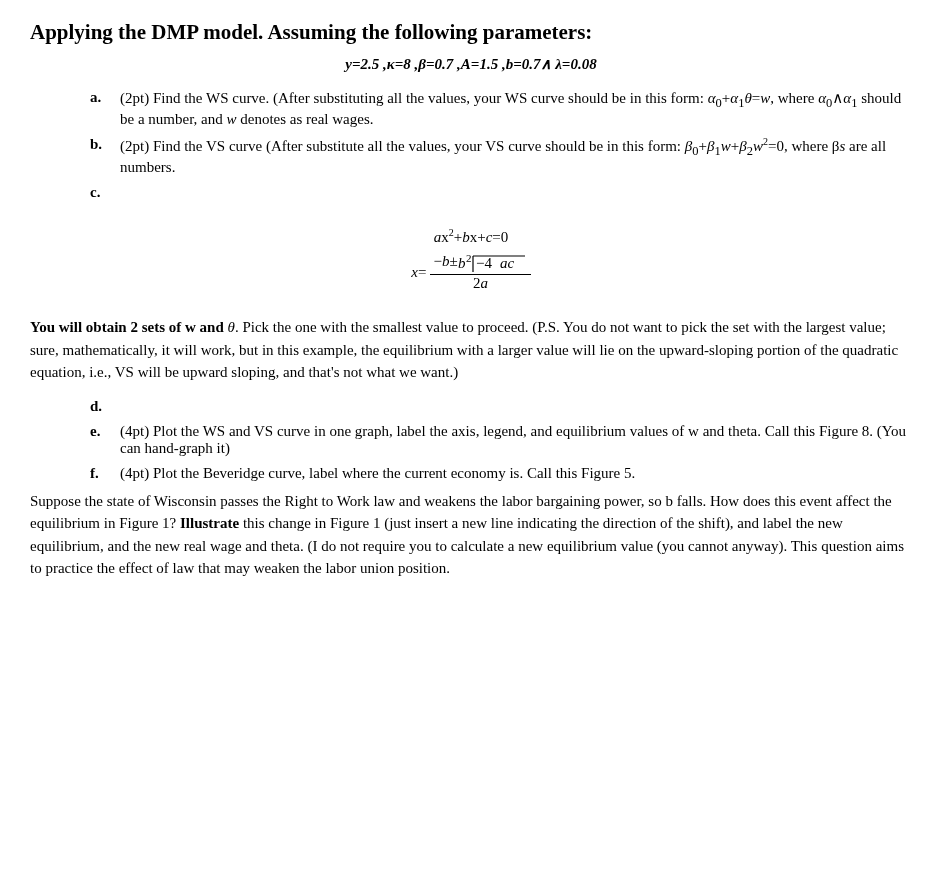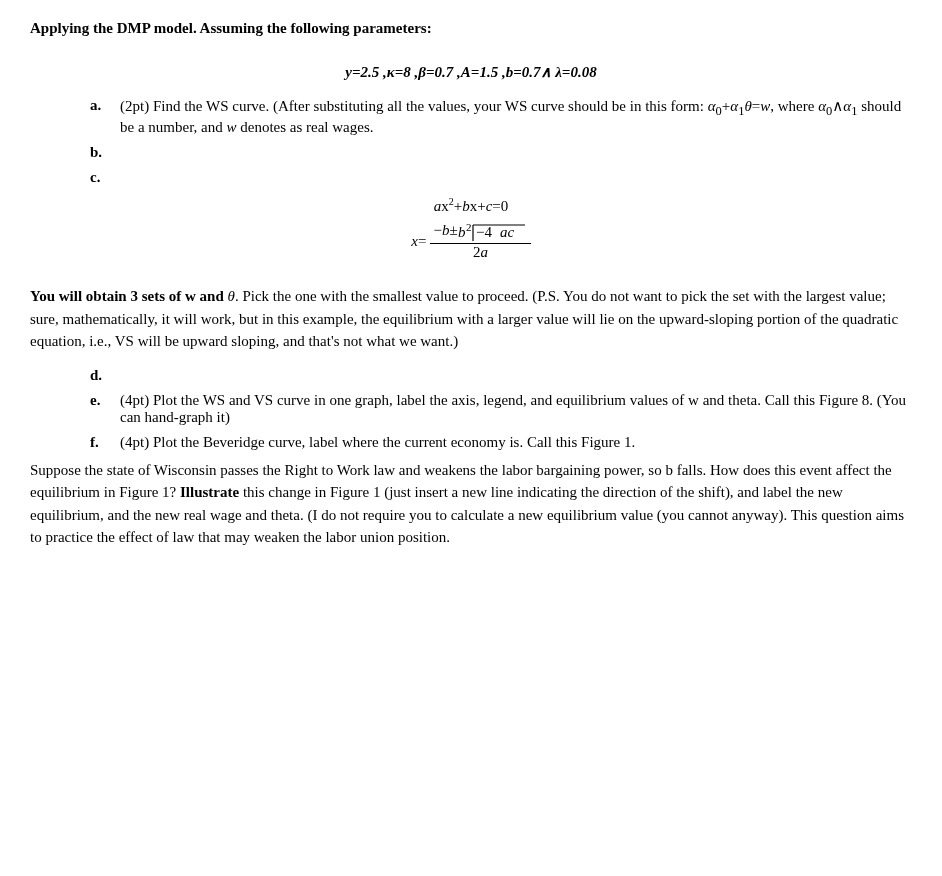--- a/index.html
+++ b/index.html
@@ -6,22 +6,22 @@
     body {
       background: #fff;
       font-family: "Times New Roman", Times, serif;
       font-size: 15px;
       color: #000;
       padding: 20px 30px;
       width: 942px;
     }
     .title {
       font-weight: bold;
-      margin-bottom: 26px;
-      font-size: 15px;
+      margin-bottom: 10px;
+      font-size: 21px;
     }
     .params {
       text-align: center;
       font-style: italic;
       margin-bottom: 16px;
       font-size: 15px;
       font-weight: bold;
     }
     .list-item {
       display: flex;
@@ -32,21 +32,21 @@
       font-weight: bold;
       min-width: 26px;
       margin-right: 4px;
     }
     .list-content {
       flex: 1;
       font-family: Liberation Serif, serif;
     }
     .formula-block {
       text-align: center;
-      margin: 10px 0 20px 0;
+      margin: 26px 0 20px 0;
       font-size: 15px;
     }
     .formula-line {
       margin-bottom: 4px;
     }
     .fraction {
       display: inline-flex;
       flex-direction: column;
       align-items: center;
       vertical-align: middle;
@@ -79,20 +79,23 @@
 
 <div class="list-item">
   <div class="list-label"><b>a.</b></div>
   <div class="list-content">
     (2pt) Find the WS curve. (After substituting all the values, your WS curve should be in this form: <i>α</i><sub>0</sub>+<i>α</i><sub>1</sub><i>θ</i>=<i>w</i>, where <i>α</i><sub>0</sub>∧<i>α</i><sub>1</sub> should be a number, and <i>w</i> denotes as real wages.
   </div>
 </div>
 
 <div class="list-item">
   <div class="list-label"><b>b.</b></div>
+  <div class="list-content">
+    (2pt) Find the VS curve (After substitute all the values, your VS curve should be in this form: <i>β</i><sub>0</sub>+<i>β</i><sub>1</sub><i>w</i>+<i>β</i><sub>2</sub><i>w</i><sup>2</sup>=0, where β<i>s</i> are all numbers.
+  </div>
 </div>
 
 <div class="list-item">
   <div class="list-label"><b>c.</b></div>
 </div>
 
 <div class="formula-block">
   <div class="formula-line">
     <i>a</i>x<sup>2</sup>+<i>b</i>x+<i>c</i>=0
   </div>
@@ -108,36 +111,36 @@
           <text x="18" y="16" font-family="Times New Roman" font-size="15">−4</text>
           <text x="42" y="16" font-family="Times New Roman" font-size="15" font-style="italic">ac</text>
         </svg>
       </span>
       <span class="denom">2<i>a</i></span>
     </span>
   </div>
 </div>
 
 <div class="paragraph section-gap">
-  <b>You will obtain 3 sets of w and</b> <i>θ</i>. Pick the one with the smallest value to proceed. (P.S. You do not want to pick the set with the largest value; sure, mathematically, it will work, but in this example, the equilibrium with a larger value will lie on the upward-sloping portion of the quadratic equation, i.e., VS will be upward sloping, and that's not what we want.)
+  <b>You will obtain 2 sets of w and</b> <i>θ</i>. Pick the one with the smallest value to proceed. (P.S. You do not want to pick the set with the largest value; sure, mathematically, it will work, but in this example, the equilibrium with a larger value will lie on the upward-sloping portion of the quadratic equation, i.e., VS will be upward sloping, and that's not what we want.)
 </div>
 
 <div class="list-item" style="margin-top:10px;">
   <div class="list-label"><b>d.</b></div>
 </div>
 
 <div class="list-item">
   <div class="list-label"><b>e.</b></div>
   <div class="list-content">
     (4pt) Plot the WS and VS curve in one graph, label the axis, legend, and equilibrium values of w and theta. Call this Figure 8. (You can hand-graph it)
   </div>
 </div>
 
 <div class="list-item">
   <div class="list-label"><b>f.</b></div>
   <div class="list-content">
-    (4pt) Plot the Beveridge curve, label where the current economy is. Call this Figure 1.
+    (4pt) Plot the Beveridge curve, label where the current economy is. Call this Figure 5.
   </div>
 </div>
 
 <div class="paragraph" style="">
   Suppose the state of Wisconsin passes the Right to Work law and weakens the labor bargaining power, so b falls. How does this event affect the equilibrium in Figure 1? <b>Illustrate</b> this change in Figure 1 (just insert a new line indicating the direction of the shift), and label the new equilibrium, and the new real wage and theta. (I do not require you to calculate a new equilibrium value (you cannot anyway). This question aims to practice the effect of law that may weaken the labor union position.
 </div>
 
 </body></html>

